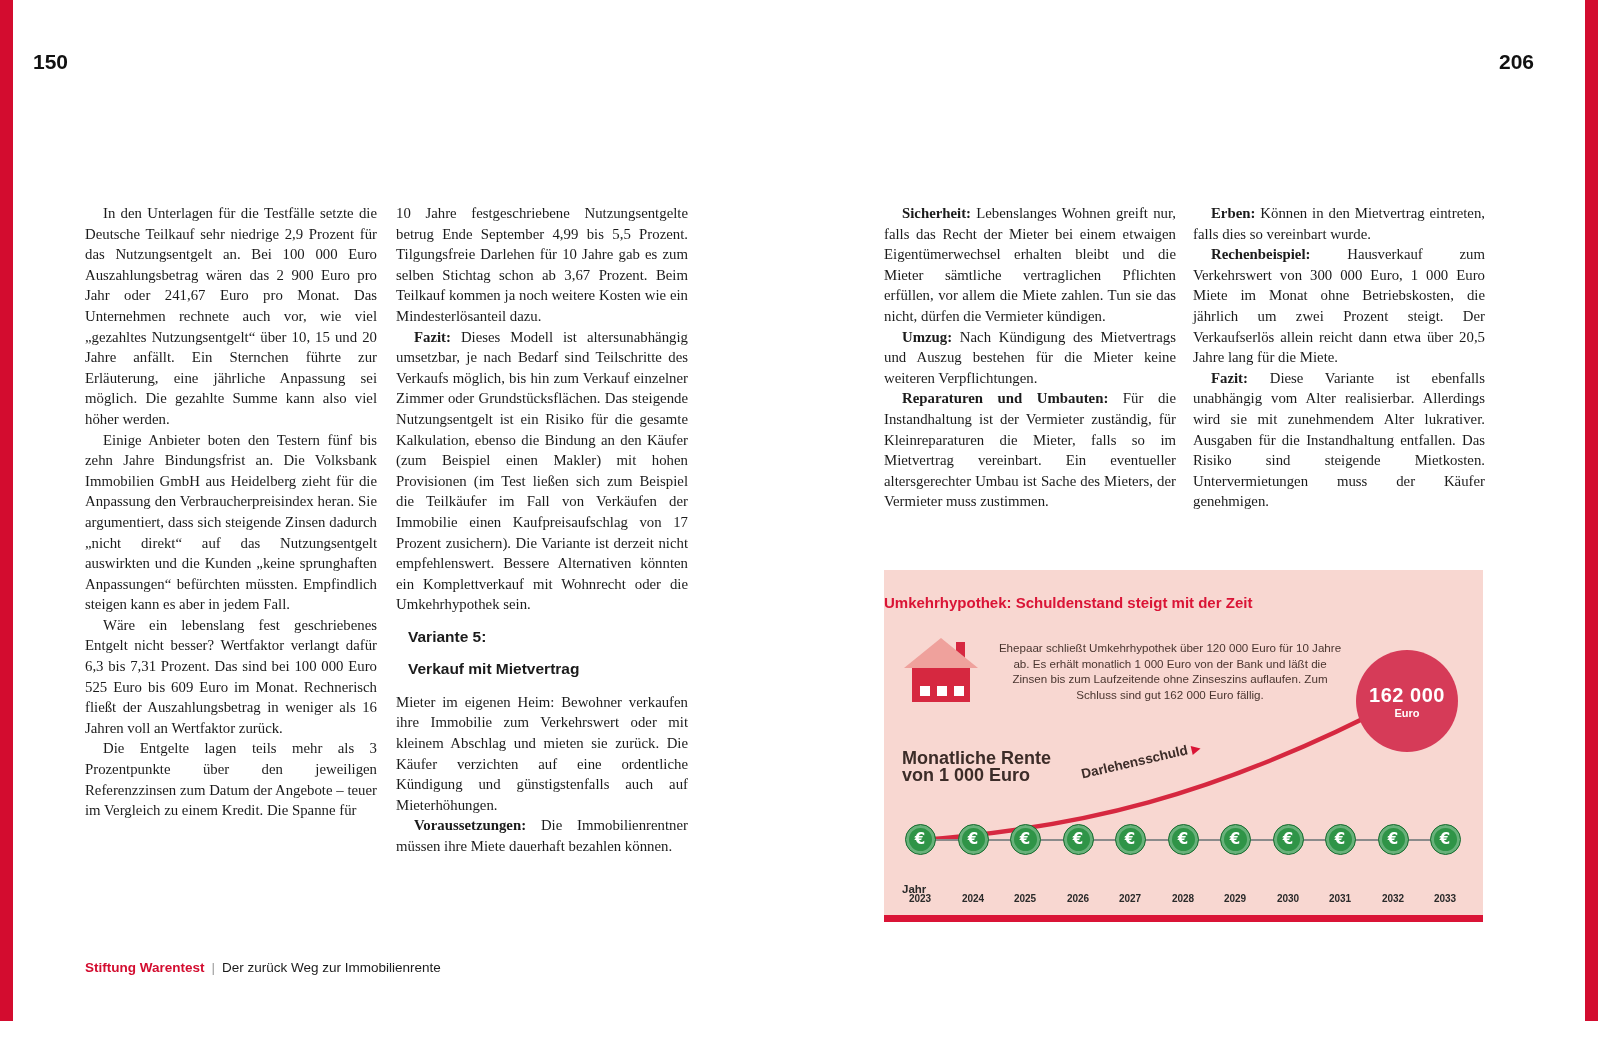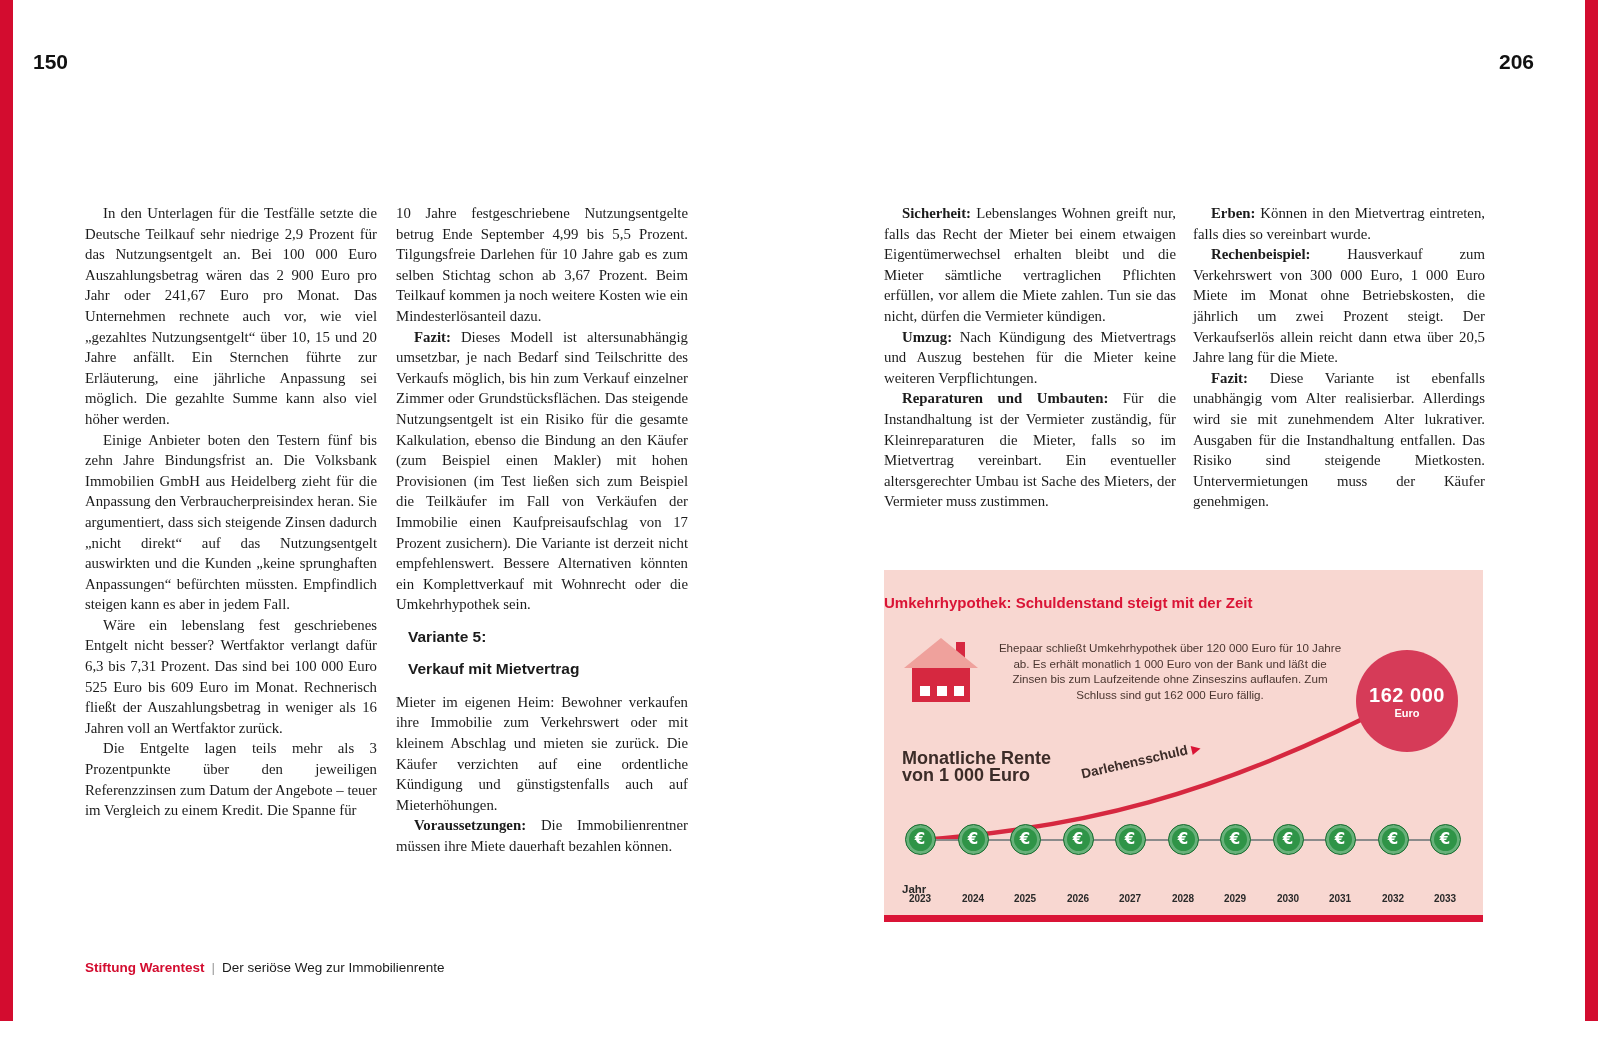--- a/index.html
+++ b/index.html
@@ -164,16 +164,16 @@
     <span class="year" style="left:351px">2029</span>
     <span class="year" style="left:404px">2030</span>
     <span class="year" style="left:456px">2031</span>
     <span class="year" style="left:509px">2032</span>
     <span class="year" style="left:561px">2033</span>
 
     <span class="jahr">Jahr</span>
   </div>
 
   <div class="footer">
-    <span class="brand">Stiftung Warentest</span><span class="sep">|</span><span>Der seriöse Weg zur Immobilienrente</span>
+    <span class="brand">Stiftung Warentest</span><span class="sep">|</span><span>Der zurück Weg zur Immobilienrente</span>
   </div>
 
 </div>
 
 </body></html>

